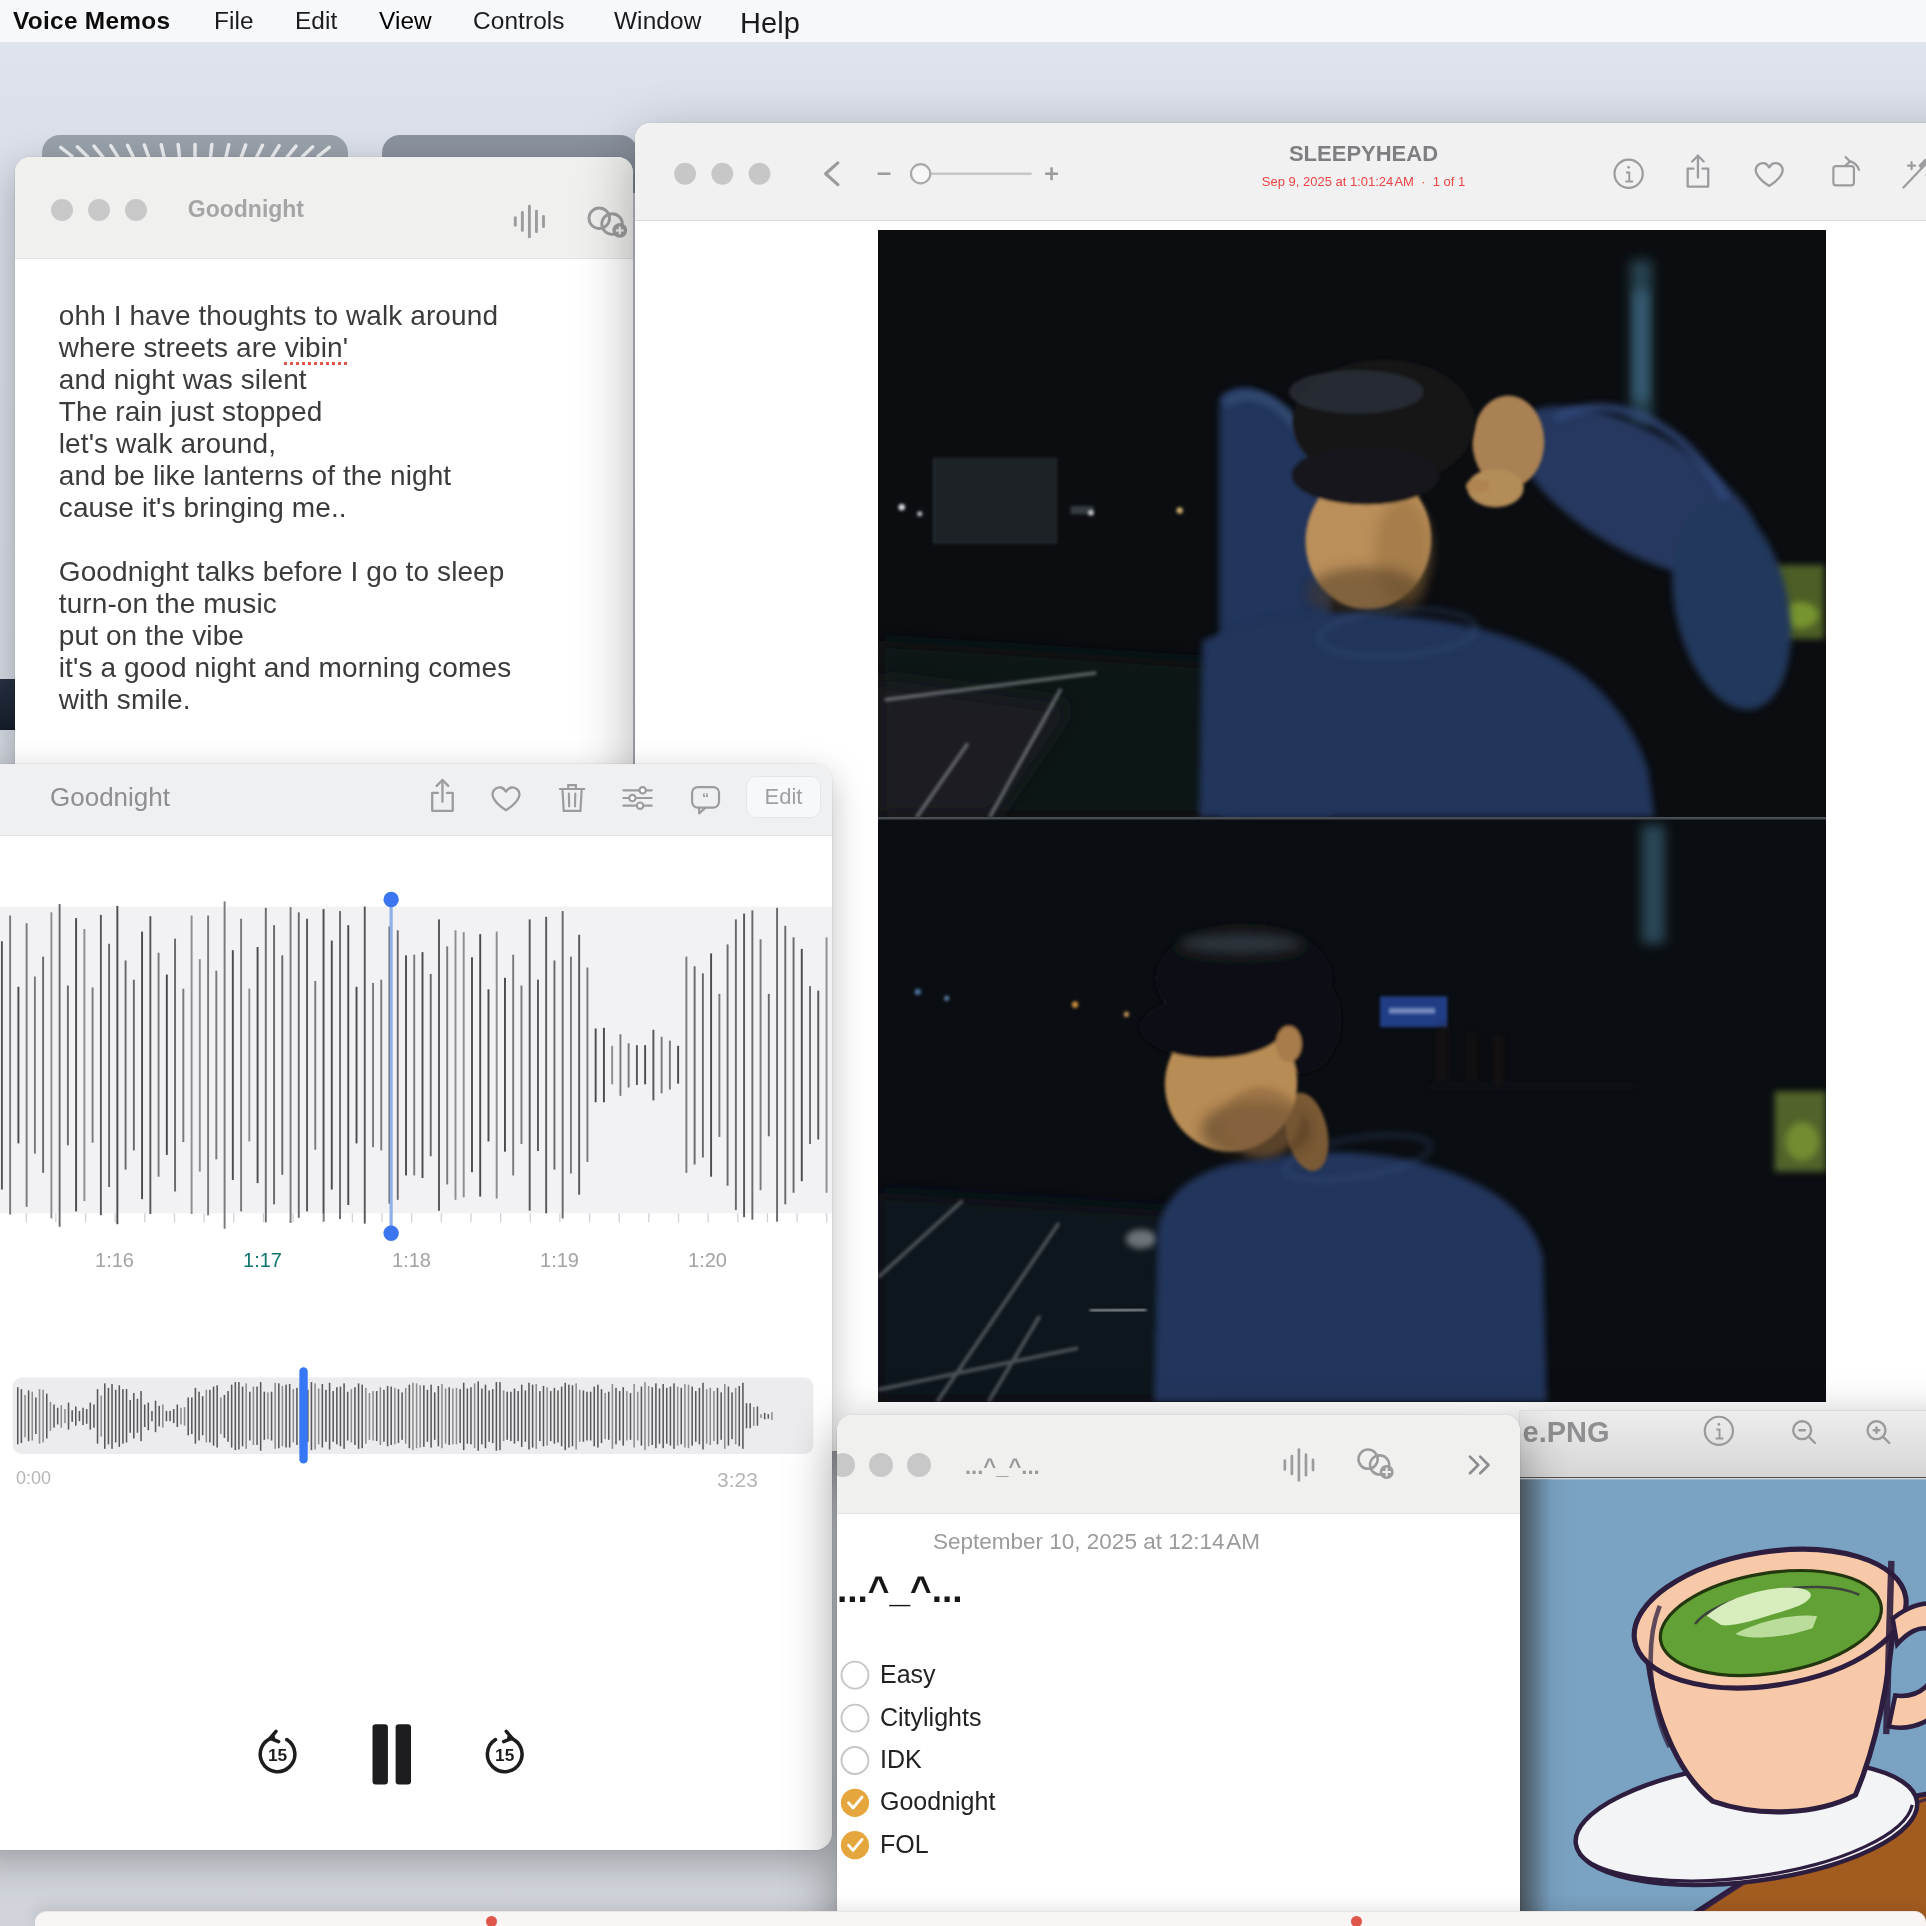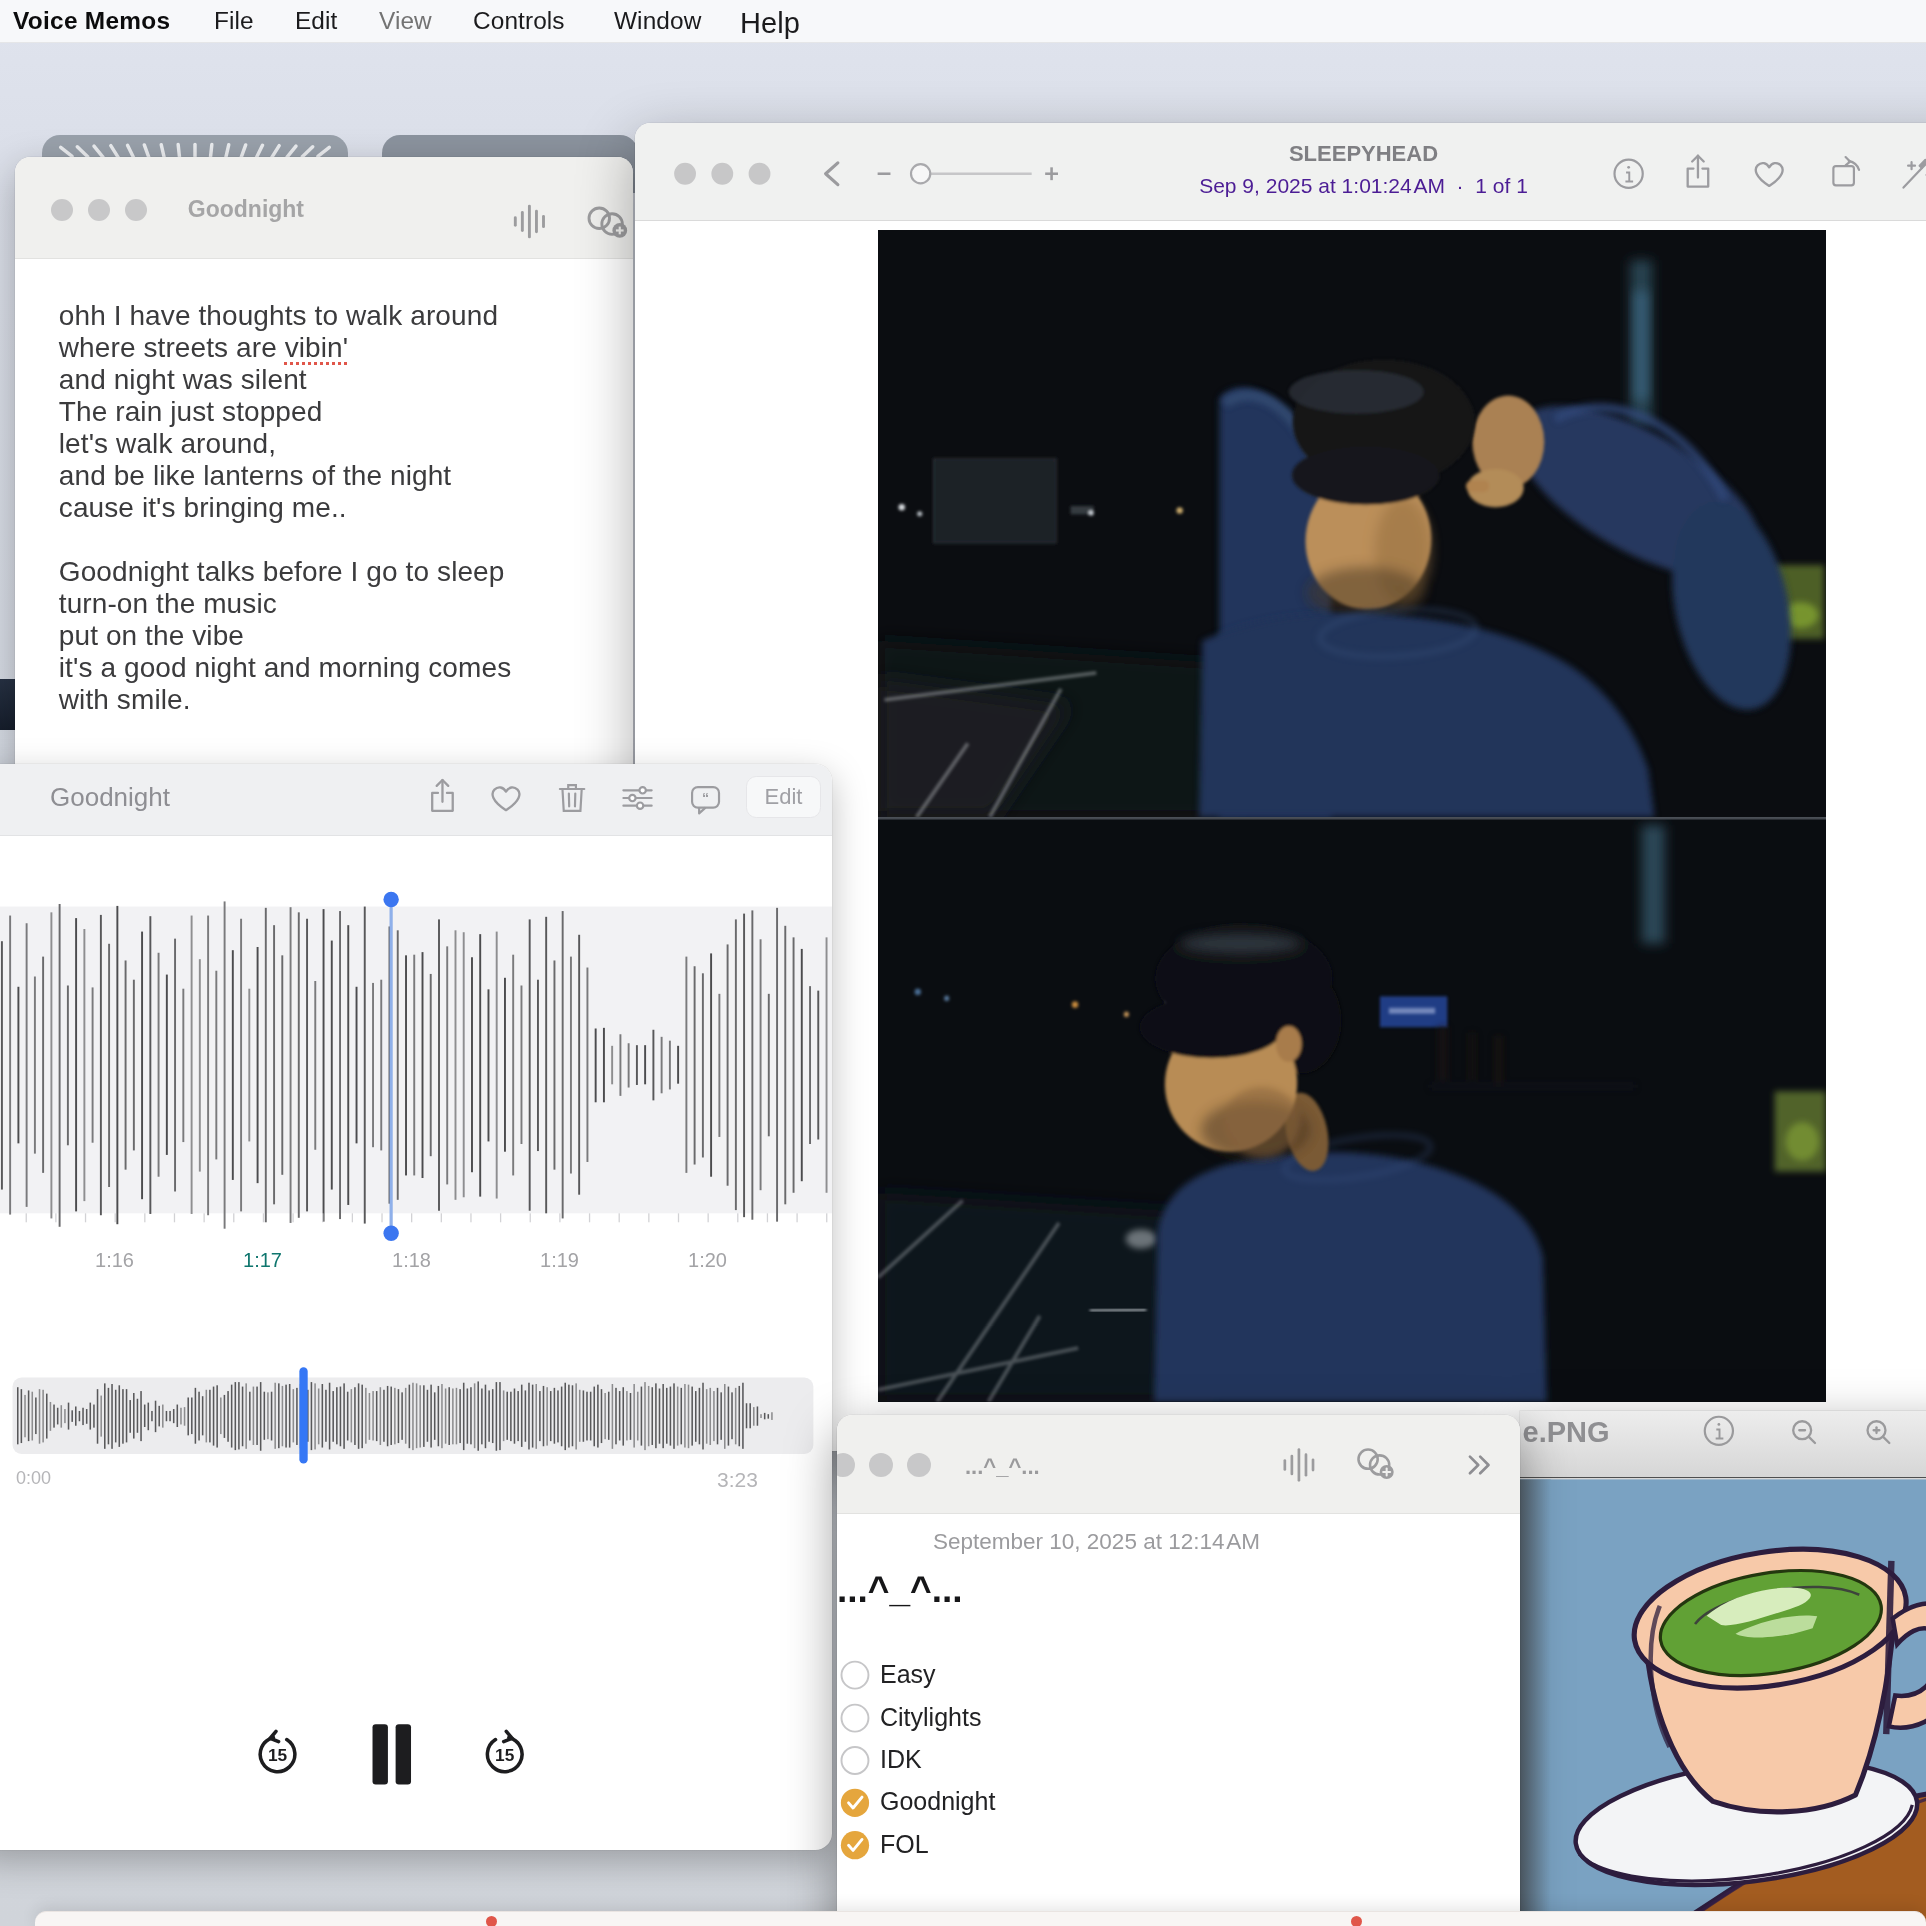--- a/index.html
+++ b/index.html
@@ -8,21 +8,21 @@
   .abs{position:absolute;}
   .win{position:absolute;background:#fff;}
   .tl{position:absolute;border-radius:50%;background:#c8c8c9;}
 </style></head>
 <body>
 
 <div class="abs" style="left:0;top:0;width:1926px;height:42px;background:#f7f8fa;border-bottom:0.6px solid rgba(0,0,0,0.07);"></div>
 <div class="abs" style="left:13px;top:7px;font-size:24.4px;font-weight:bold;color:#0c0c0d;letter-spacing:0.3px;">Voice Memos</div>
 <div class="abs" style="left:214px;top:7px;font-size:24.4px;color:#1b1b1d;letter-spacing:0.1px;">File</div>
 <div class="abs" style="left:295px;top:7px;font-size:24.4px;color:#1b1b1d;letter-spacing:0.1px;">Edit</div>
-<div class="abs" style="left:379px;top:7px;font-size:24.4px;color:#737373;letter-spacing:0.1px;">View</div>
+<div class="abs" style="left:379px;top:7px;font-size:24.4px;color:#000000;letter-spacing:0.1px;">View</div>
 <div class="abs" style="left:473px;top:7px;font-size:24.4px;color:#1b1b1d;letter-spacing:0.1px;">Controls</div>
 <div class="abs" style="left:614px;top:7px;font-size:24.4px;color:#1b1b1d;letter-spacing:0.1px;">Window</div>
 <div class="abs" style="left:740px;top:7px;font-size:29px;color:#1b1b1d;letter-spacing:0.1px;">Help</div>
 
 <div class="abs" style="left:42px;top:135px;width:306px;height:58px;background:#99a1ab;border-radius:18px 18px 0 0;overflow:hidden;">
   <svg width="306" height="58" viewBox="0 0 476 90">
       <g transform="translate(38,26) rotate(-52)">
         <rect x="-2.7" y="-14" width="5.4" height="28" rx="2.7" fill="#f2f3f5" opacity="0.92"></rect>
       </g>
       <g transform="translate(63,26) rotate(-46)">
@@ -153,21 +153,21 @@
         <path d="M 1 -26 L 8 -19 L 1 -13"></path>
       </g>
       <g transform="translate(1996,79) scale(0.9)" stroke="#9c9ca0" stroke-width="3.8" fill="none" stroke-linecap="round" stroke-linejoin="round">
         <path d="M -22 24 L 10 -10"></path>
         <path d="M 6 -14 L 16 -24 L 20 -20 L 10 -10 Z" fill="#9c9ca0"></path>
         <path d="M -14 -14 L -2 -14 M -8 -20 L -8 -8"></path>
         <path d="M 18 2 L 28 2 M 23 -3 L 23 7"></path>
       </g>
     </svg>
   <div class="abs" style="left:536px;top:18px;width:385px;text-align:center;font-size:22px;font-weight:bold;color:#7f7f83;">SLEEPYHEAD</div>
-  <div class="abs" style="left:536px;top:51px;width:385px;text-align:center;font-size:21px;color:#4c1d95;">Sep 9, 2025 at 1:01:24 AM&nbsp;&nbsp;·&nbsp;&nbsp;1 of 1</div>
+  <div class="abs" style="left:536px;top:51px;width:385px;text-align:center;font-size:13px;color:#ef4444;">Sep 9, 2025 at 1:01:24 AM&nbsp;&nbsp;·&nbsp;&nbsp;1 of 1</div>
   <svg class="abs" style="left:243px;top:107px;" width="948" height="1172" viewBox="0 0 1477 1826">
       <defs>
         <filter id="b2" x="-60%" y="-60%" width="220%" height="220%">
           <feGaussianBlur stdDeviation="2.5"></feGaussianBlur>
         </filter>
         <filter id="b5" x="-60%" y="-60%" width="220%" height="220%">
           <feGaussianBlur stdDeviation="5"></feGaussianBlur>
         </filter>
         <filter id="b9" x="-60%" y="-60%" width="220%" height="220%">
           <feGaussianBlur stdDeviation="9"></feGaussianBlur>

